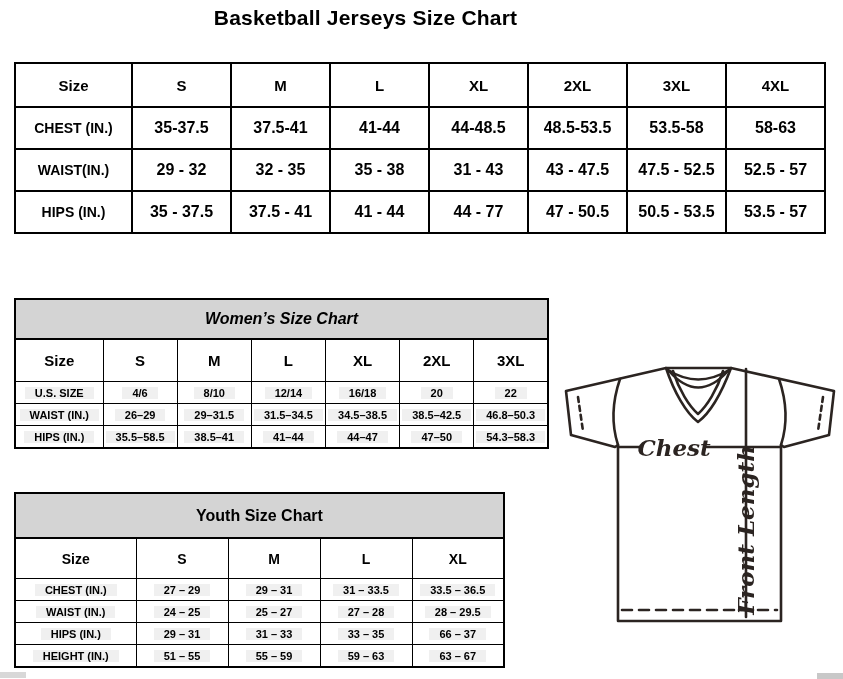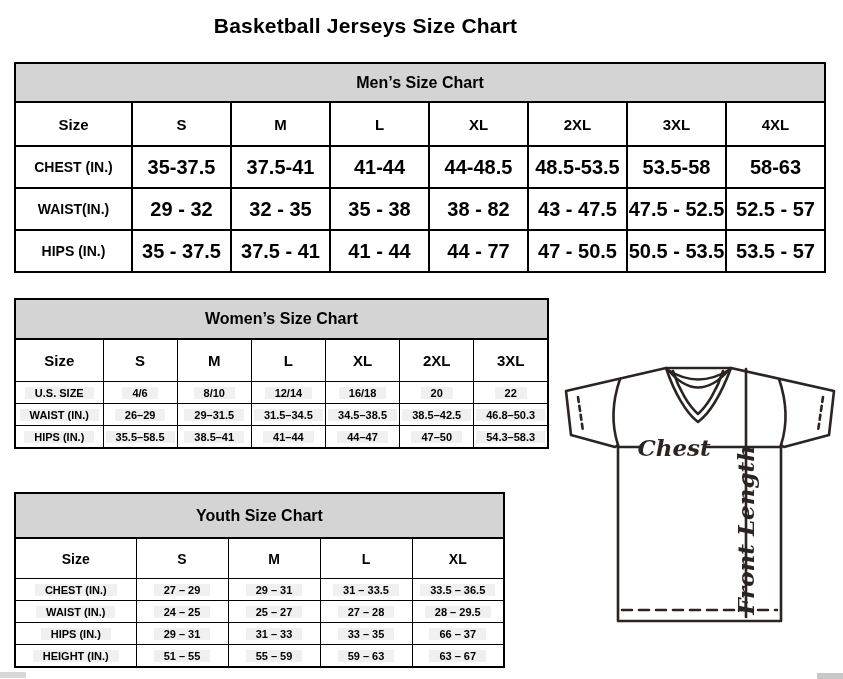--- a/index.html
+++ b/index.html
@@ -3,44 +3,44 @@
 <meta charset="utf-8">
 <style>
   html,body { margin:0; padding:0; }
   body {
     width:843px; height:679px; position:relative; overflow:hidden;
     background:#ffffff; color:#000;
     font-family:"Liberation Sans", sans-serif;
   }
   .page-title {
     position:absolute; top:6px; left:0; width:731px;
-    text-align:center; font-size:21px; font-weight:bold; letter-spacing:.2px;margin-top:8px;
+    text-align:center; font-size:21px; font-weight:bold; letter-spacing:.2px;
   }
   table.sizes {
     position:absolute; border-collapse:collapse; table-layout:fixed;
     border:2px solid #000; background:#fff;
   }
   .sizes th, .sizes td {
     border:2px solid #000; text-align:center; vertical-align:middle;
     font-weight:bold; padding:0; color:#000;
   }
   .caption { background:#d4d4d4; font-size:16px; }
 
   
   #mens { left:14px; top:62px; width:812px; }
   #mens col.lblcol { width:117px; }
   #mens .caption { height:37px; }
   #mens .hdr th { height:42px; font-size:15px; }
-  #mens tbody td { height:40px; font-size:20px; }
+  #mens tbody td { height:40px; font-size:16px; }
   #mens tbody td.lbl { font-size:14px; }
 
   
   #womens { left:14px; top:298px; width:535px; }
   #womens col.lblcol { width:88px; }
-  #womens .caption { height:38px; }
+  #womens .caption { height:38px;font-style:italic; }
   #womens .hdr th { height:41px; font-size:15px; border-width:1px; }
   #womens tbody td { height:21px; font-size:11px; border-width:1px; }
 
   
   #youth { left:14px; top:492px; width:491px; }
   #youth col.lblcol { width:121px; }
   #youth .caption { height:43px;margin-top:20px; }
   #youth .hdr th { height:39px; font-size:14px; border-width:1px; }
   #youth tbody td { height:21px; font-size:11px; border-width:1px; }
 
@@ -67,23 +67,20 @@
       <col class="lblcol">
       <col>
       <col>
       <col>
       <col>
       <col>
       <col>
       <col>
     </colgroup>
   <thead>
-    <tr>
-      <th class="caption" colspan="8">Men’s Size Chart</th>
-    </tr>
     <tr class="hdr">
       <th>Size</th>
       <th>S</th>
       <th>M</th>
       <th>L</th>
       <th>XL</th>
       <th>2XL</th>
       <th>3XL</th>
       <th>4XL</th>
     </tr>
@@ -97,21 +94,21 @@
       <td>44-48.5</td>
       <td>48.5-53.5</td>
       <td>53.5-58</td>
       <td>58-63</td>
     </tr>
     <tr>
       <td class="lbl">WAIST(IN.)</td>
       <td>29 - 32</td>
       <td>32 - 35</td>
       <td>35 - 38</td>
-      <td>38 - 82</td>
+      <td>31 - 43</td>
       <td>43 - 47.5</td>
       <td>47.5 - 52.5</td>
       <td>52.5 - 57</td>
     </tr>
     <tr>
       <td class="lbl">HIPS (IN.)</td>
       <td>35 - 37.5</td>
       <td>37.5 - 41</td>
       <td>41 - 44</td>
       <td>44 - 77</td>

